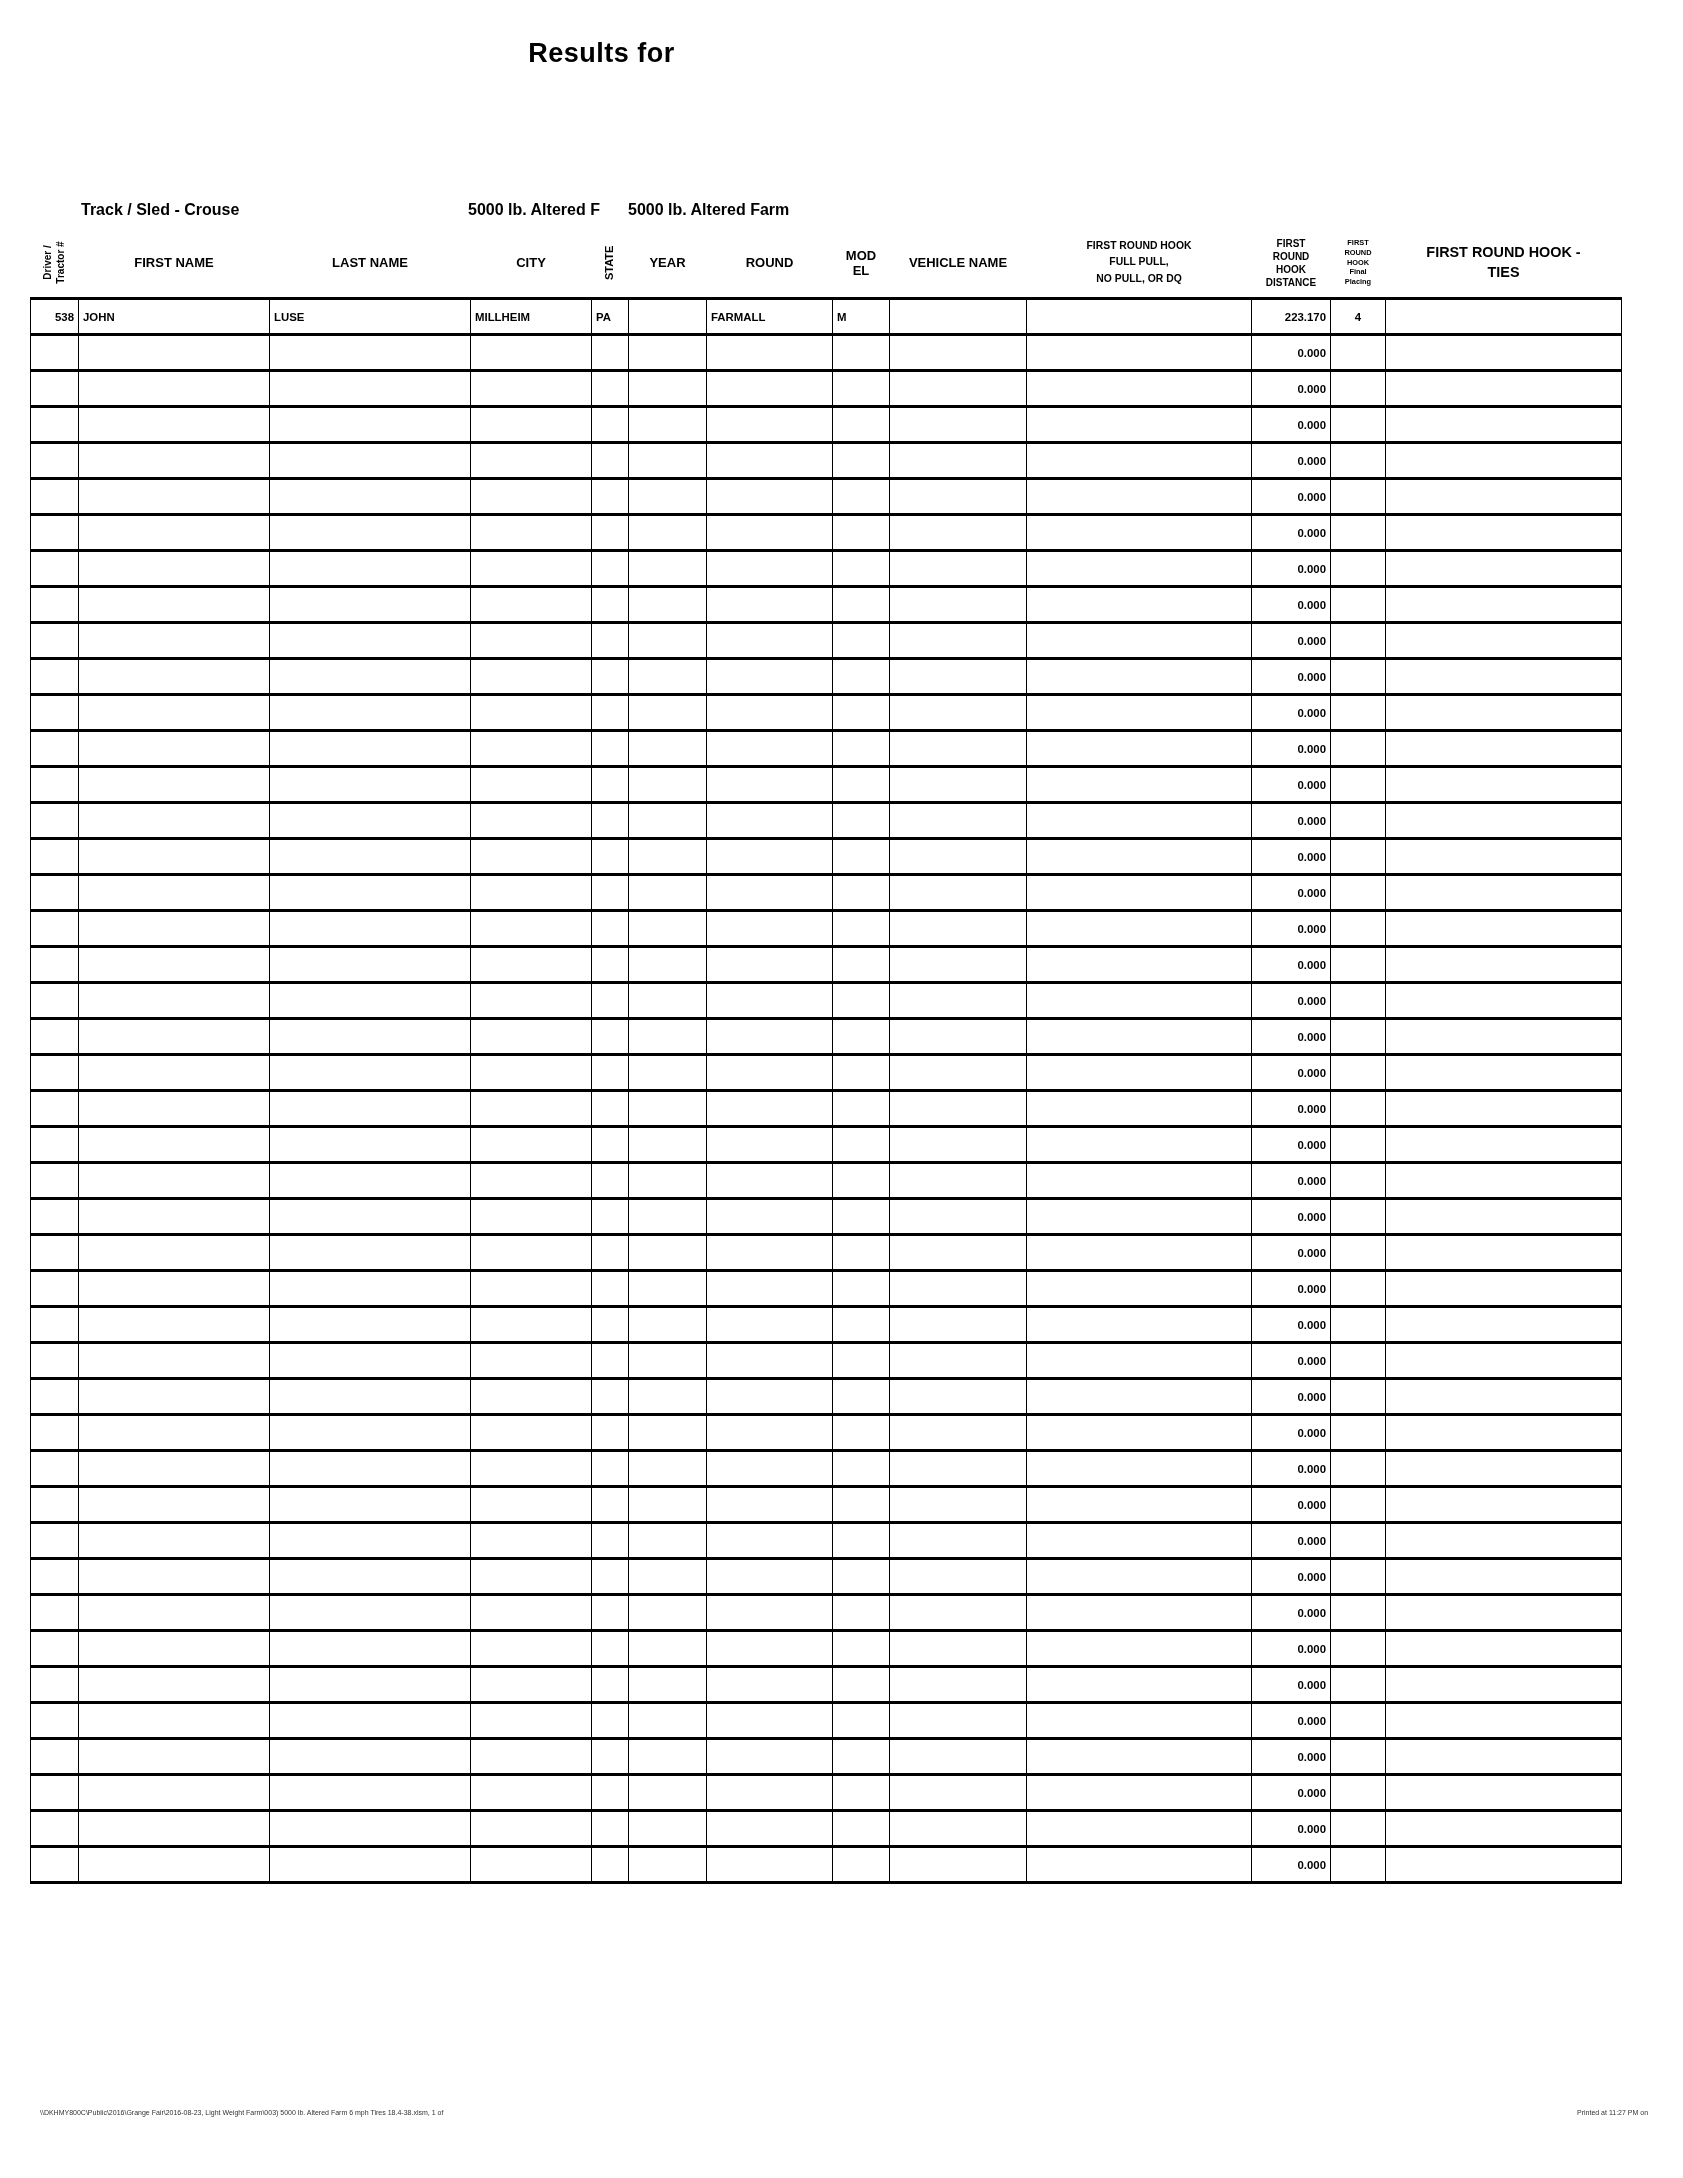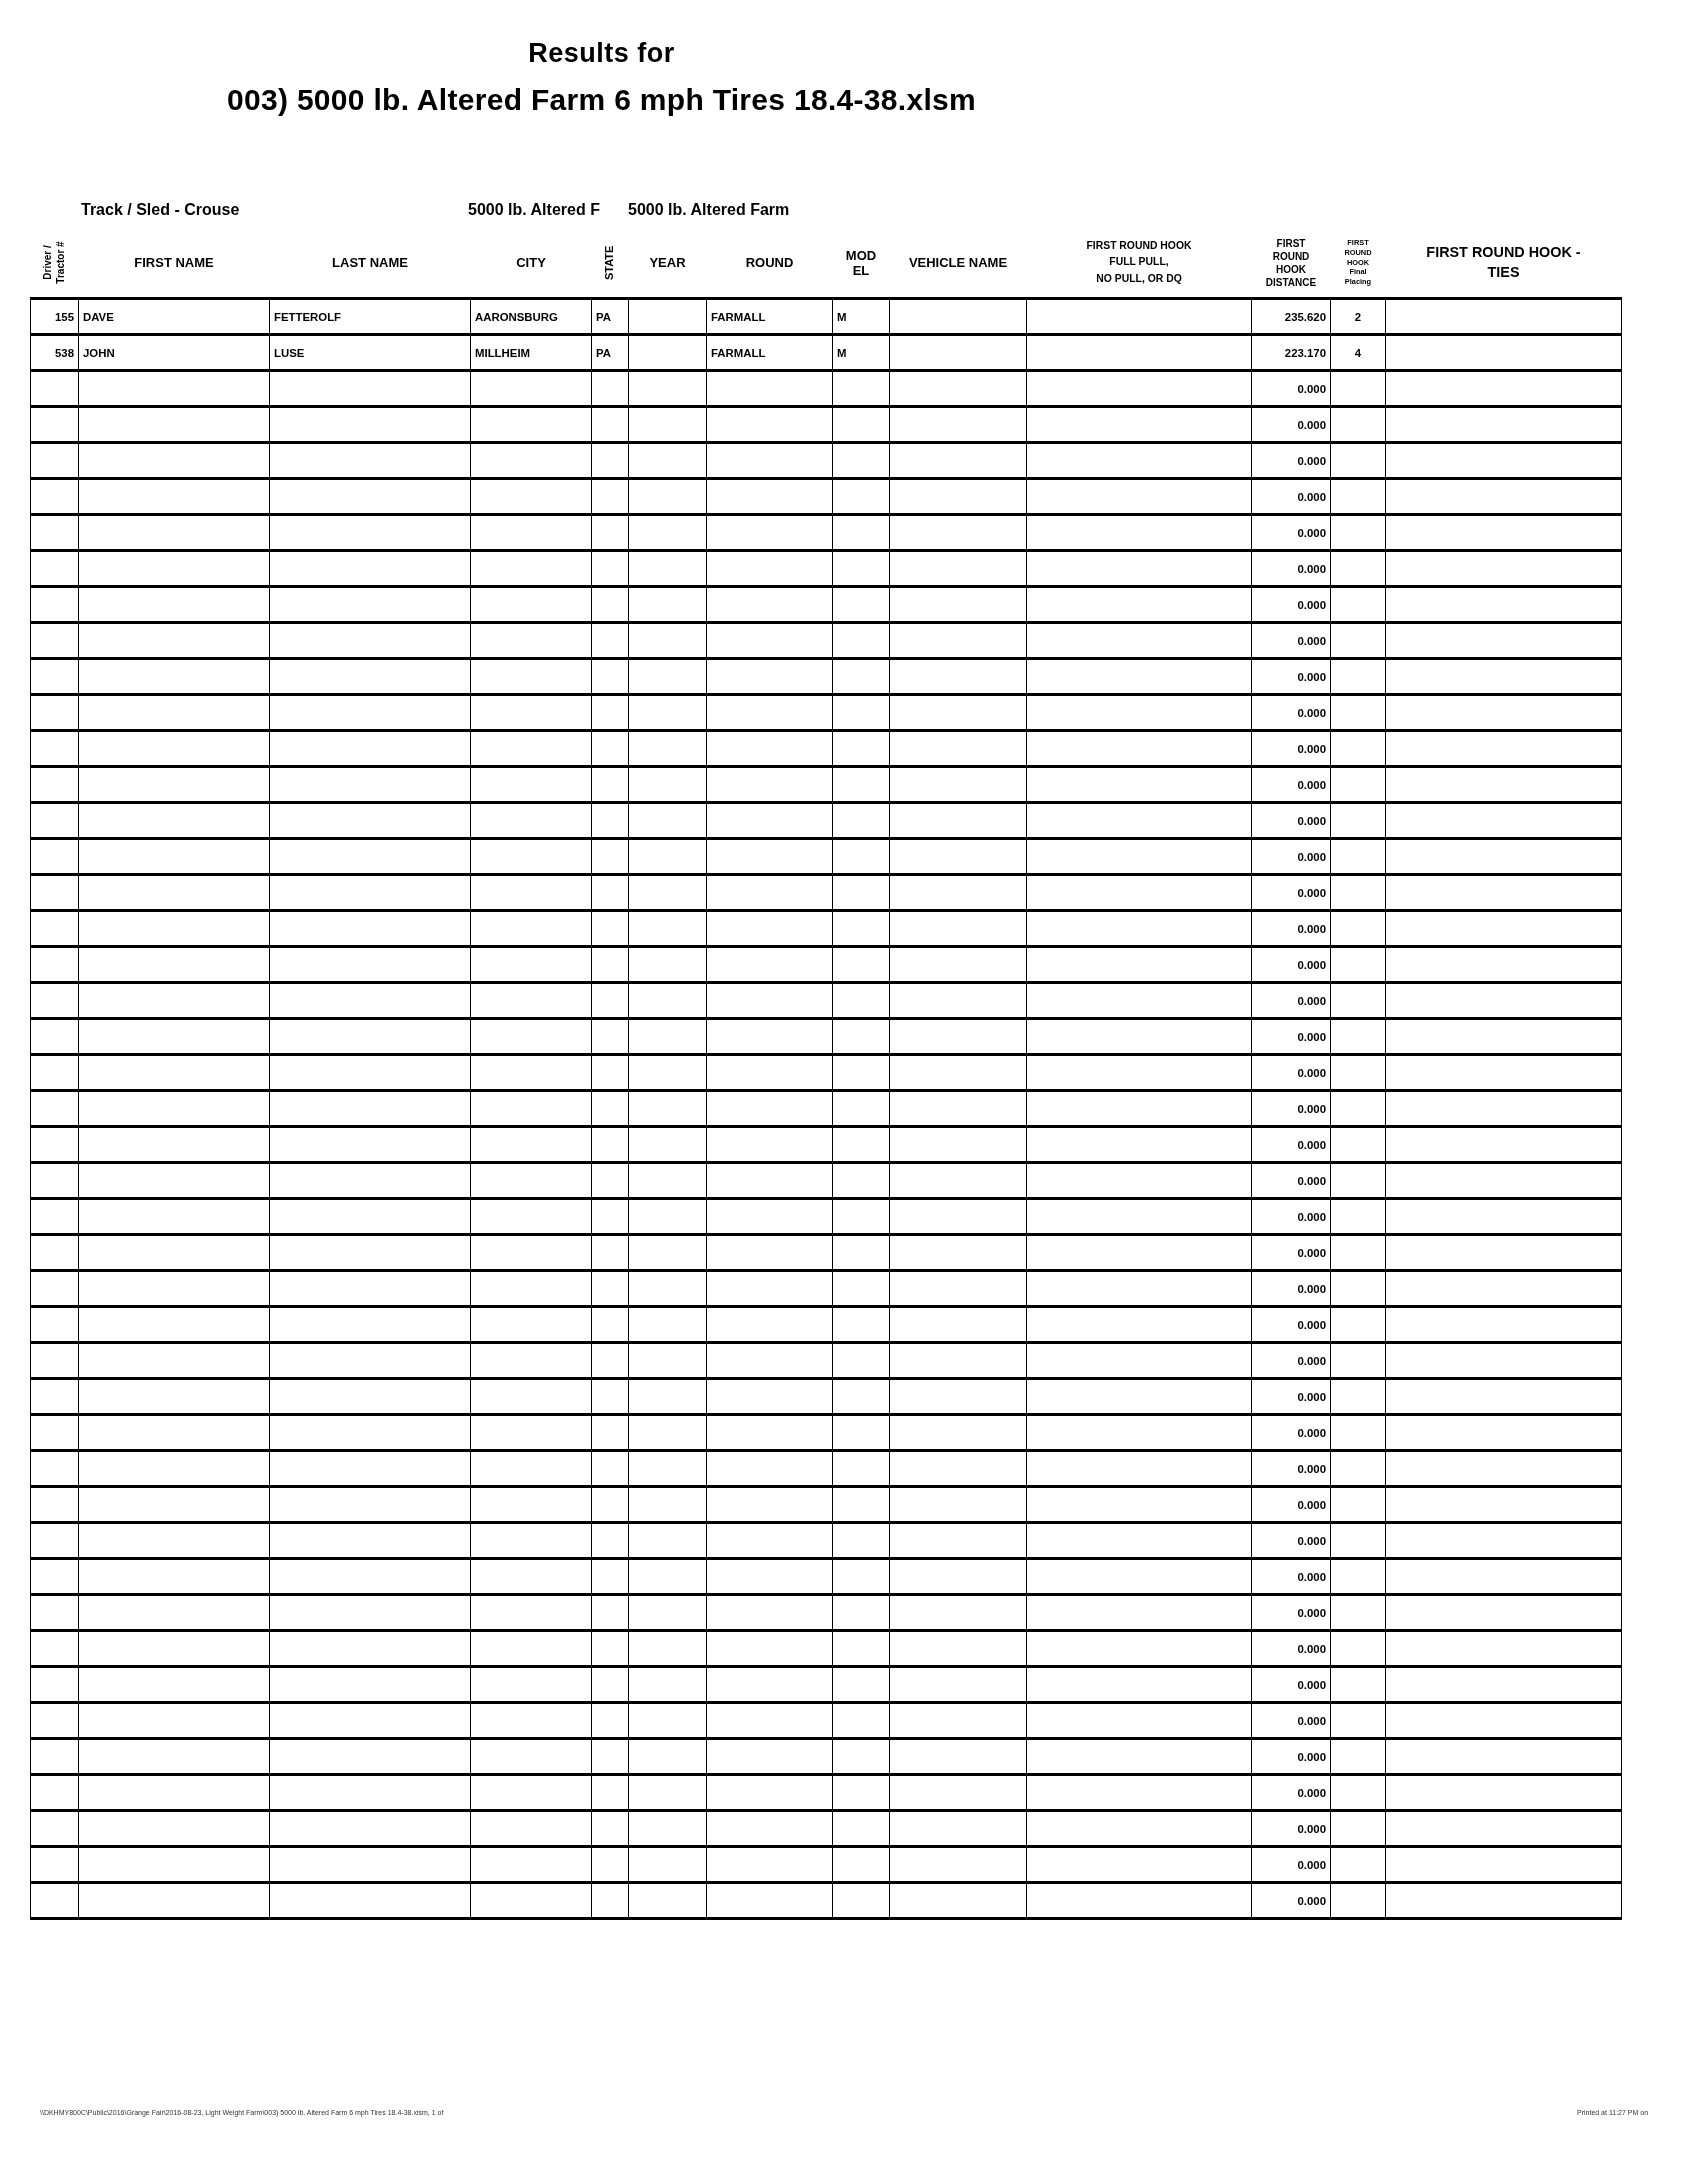--- a/index.html
+++ b/index.html
@@ -43,21 +43,20 @@
   td.a-c{text-align:center;}
   .footer{position:absolute;top:2109px;font-size:7px;color:#333;white-space:nowrap;}
   .footer.fl{left:40px;}
   .footer.fr{left:1577px;}
 </style>
 </head>
 <body>
 
 <div class="titleblock">
   <div class="title1">Results for</div>
-  <div class="title2">003) 5000 lb. Altered Farm 6 mph Tires 18.4-38.xlsm</div>
 </div>
 
 <div class="sub track">Track / Sled - Crouse</div>
 <div class="sub cls1">5000 lb. Altered F</div>
 <div class="sub cls2">5000 lb. Altered Farm</div>
 
 <table class="results">
   <colgroup>
       <col style="width: 48px;">
       <col style="width: 191px;">
@@ -97,35 +96,20 @@
 ROUND
 HOOK
 Final
 Placing</th>
         <th class="h-big">FIRST ROUND HOOK -
 TIES</th>
       </tr>
     </thead>
   <tbody>
       <tr>
-        <td class="a-r">155</td>
-        <td class="a-l">DAVE</td>
-        <td class="a-l">FETTEROLF</td>
-        <td class="a-l">AARONSBURG</td>
-        <td class="a-l">PA</td>
-        <td class="a-l"></td>
-        <td class="a-l">FARMALL</td>
-        <td class="a-l">M</td>
-        <td class="a-l"></td>
-        <td class="a-l"></td>
-        <td class="a-r">235.620</td>
-        <td class="a-c">2</td>
-        <td class="a-l"></td>
-      </tr>
-      <tr>
         <td class="a-r">538</td>
         <td class="a-l">JOHN</td>
         <td class="a-l">LUSE</td>
         <td class="a-l">MILLHEIM</td>
         <td class="a-l">PA</td>
         <td class="a-l"></td>
         <td class="a-l">FARMALL</td>
         <td class="a-l">M</td>
         <td class="a-l"></td>
         <td class="a-l"></td>

